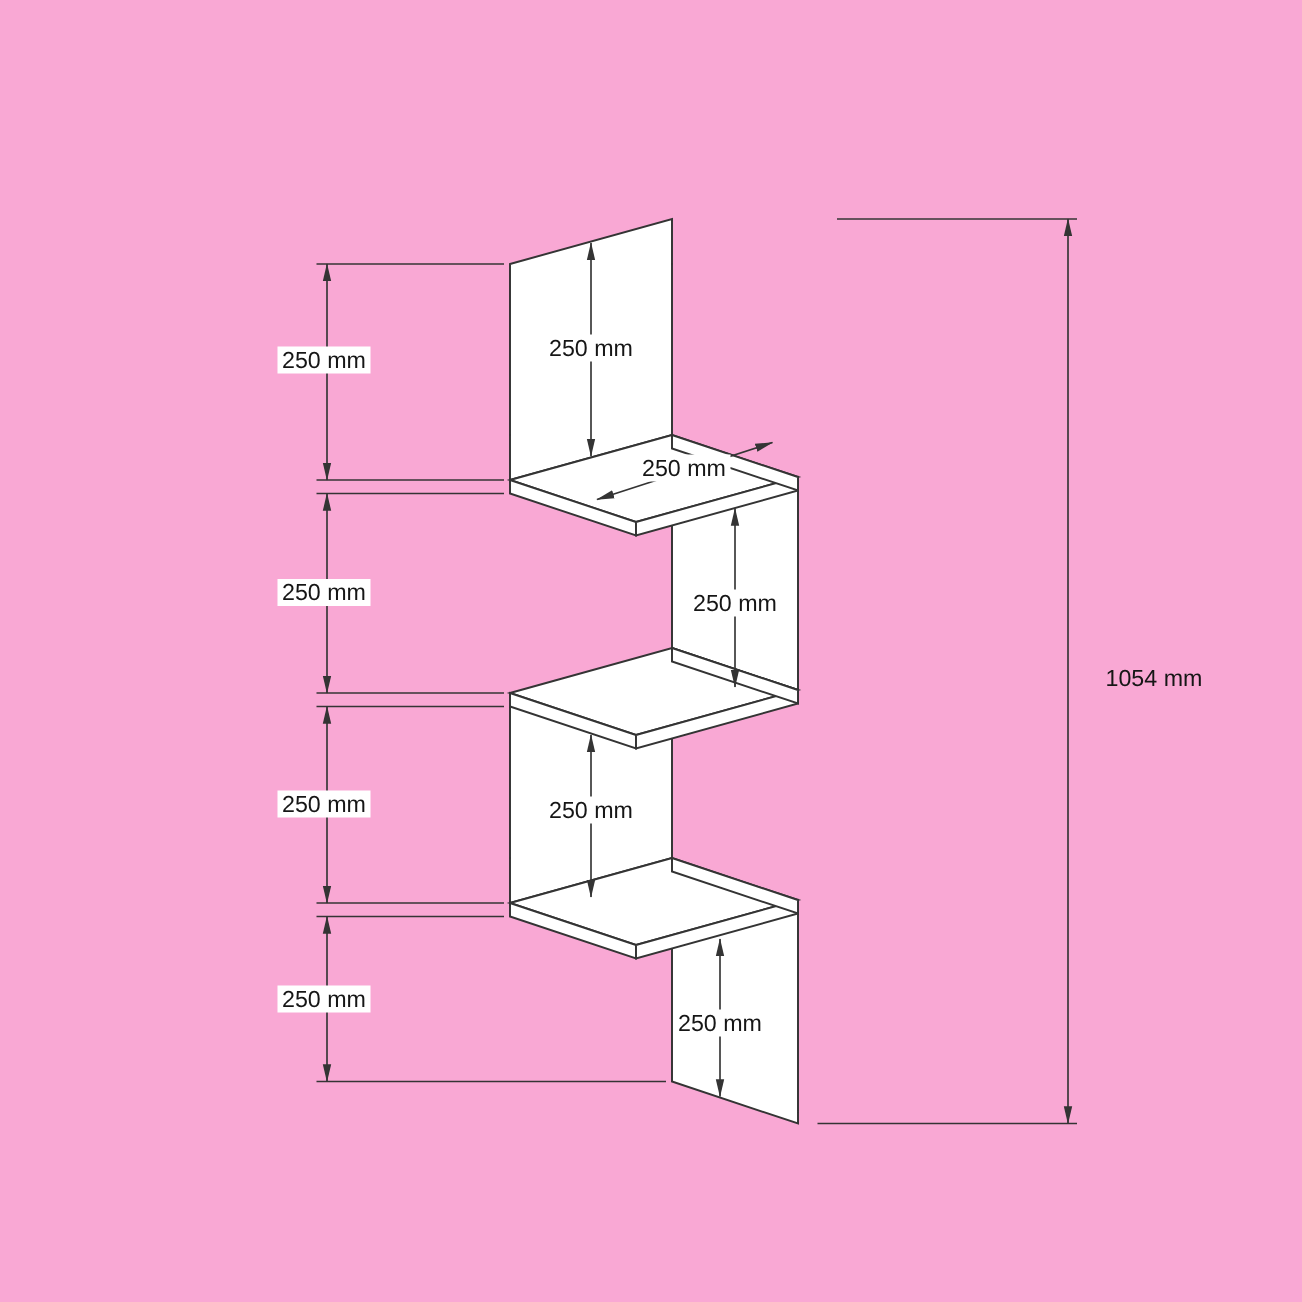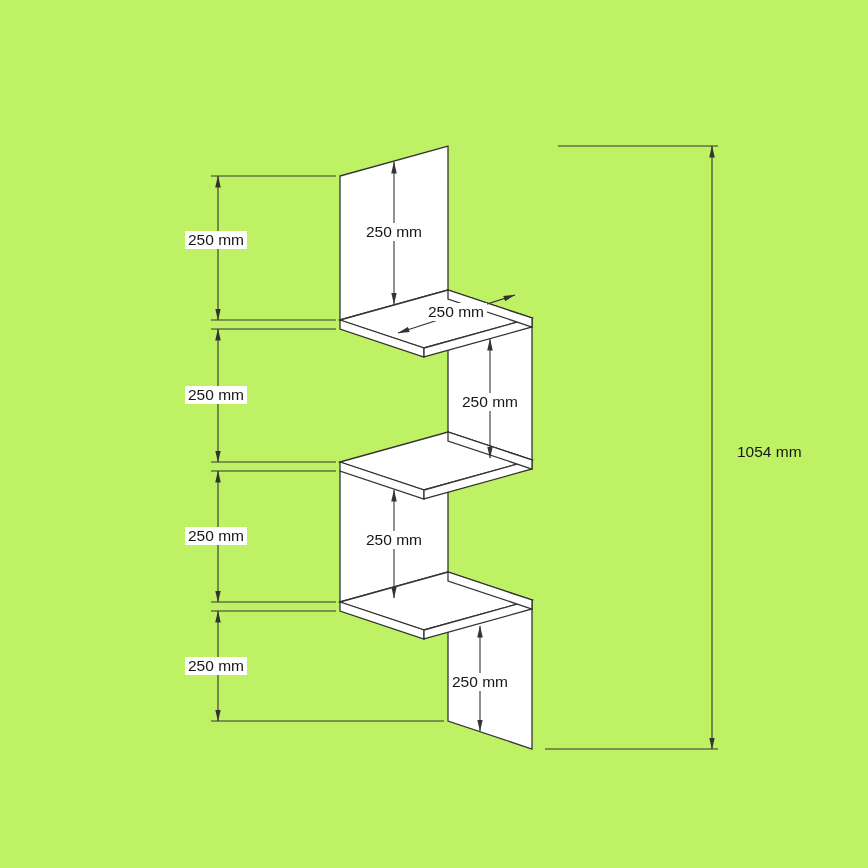--- a/index.html
+++ b/index.html
@@ -4,21 +4,21 @@
 <style>
   html, body {
     margin: 0;
     padding: 0;
     background: #ffffff;
   }
   .canvas {
     position: relative;
     width: 868px;
     height: 868px;
-    background: #bef264;
+    background: #f9a8d4;
     overflow: hidden;
     text-decoration: underline;
   }
   svg { position: absolute; left: 0; top: 0; }
   text {
     font-family: "Liberation Sans", "DejaVu Sans", sans-serif;
     font-size: 15.5px;
     fill: #161616;
   }
   .edge {

